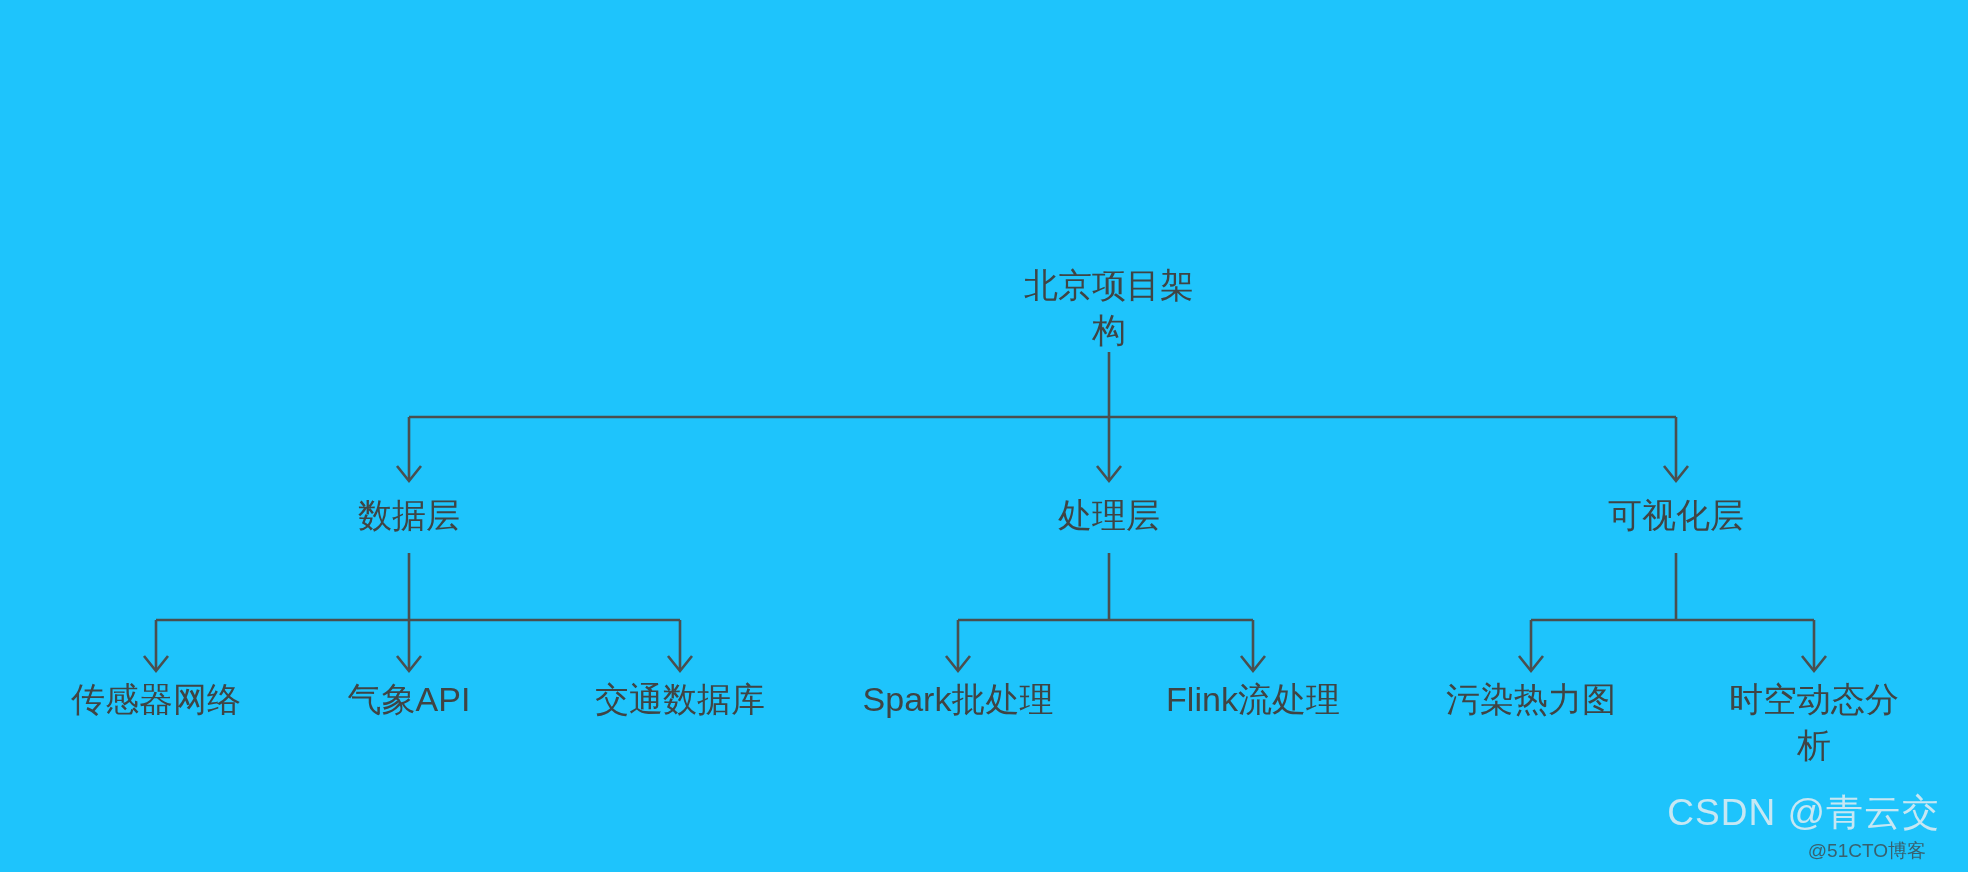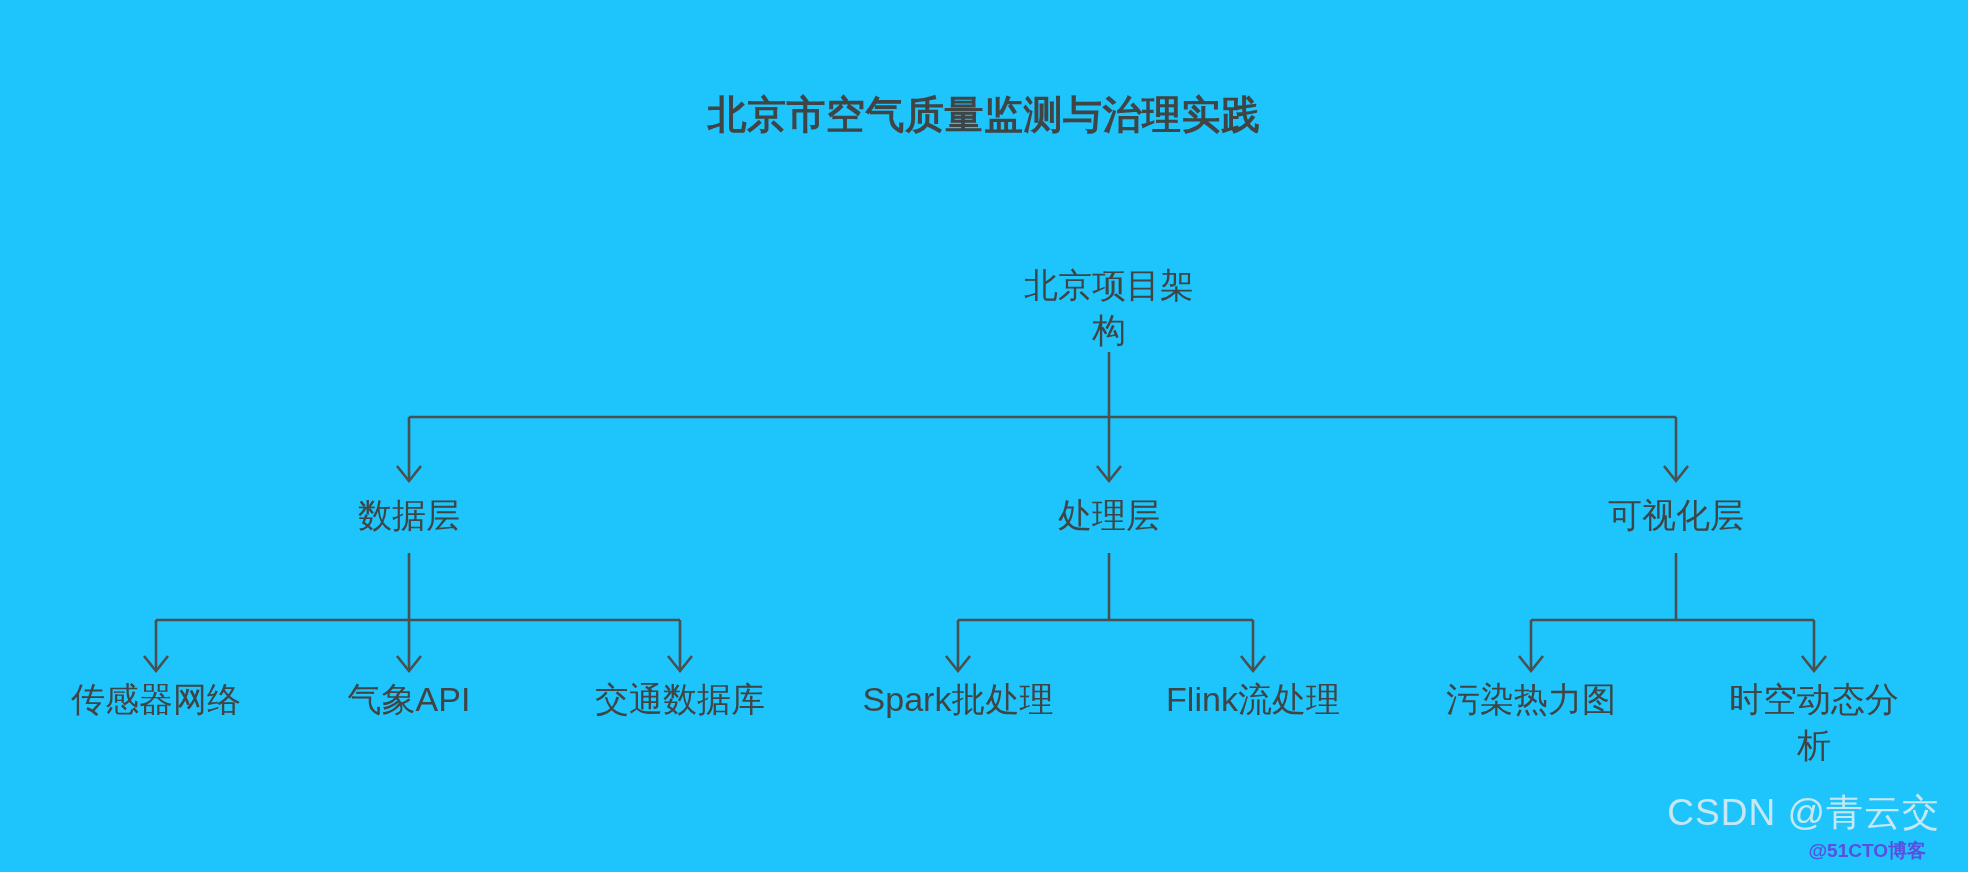--- a/index.html
+++ b/index.html
@@ -69,33 +69,31 @@
     font-family: "Liberation Sans", "DejaVu Sans", sans-serif;
     letter-spacing: 1px;
     white-space: nowrap;
     opacity: 0.95;
   }
   .watermark-sub {
     position: absolute;
     right: 42px;
     bottom: 8px;
     font-size: 19px;
-    color: #6d28d9;
+    color: #404040;
     font-family: "Liberation Sans", "DejaVu Sans", sans-serif;
     white-space: nowrap;
     opacity: 0.75;
-    font-weight: bold;
   }
 </style>
 </head>
 <body>
 
 <div id="canvas">
 
-  <div class="diagram-title">北京市空气质量监测与治理实践</div>
 
   <svg class="flow" viewBox="0 0 1968 872">
 
     <g>
       <path class="conn" d="M 1109 352 L 1109 417"></path>
 
       <path class="conn" d="M 409 417 L 1676 417"></path>
 
       <path class="conn" d="M 409 417 L 409 480"></path>
 

